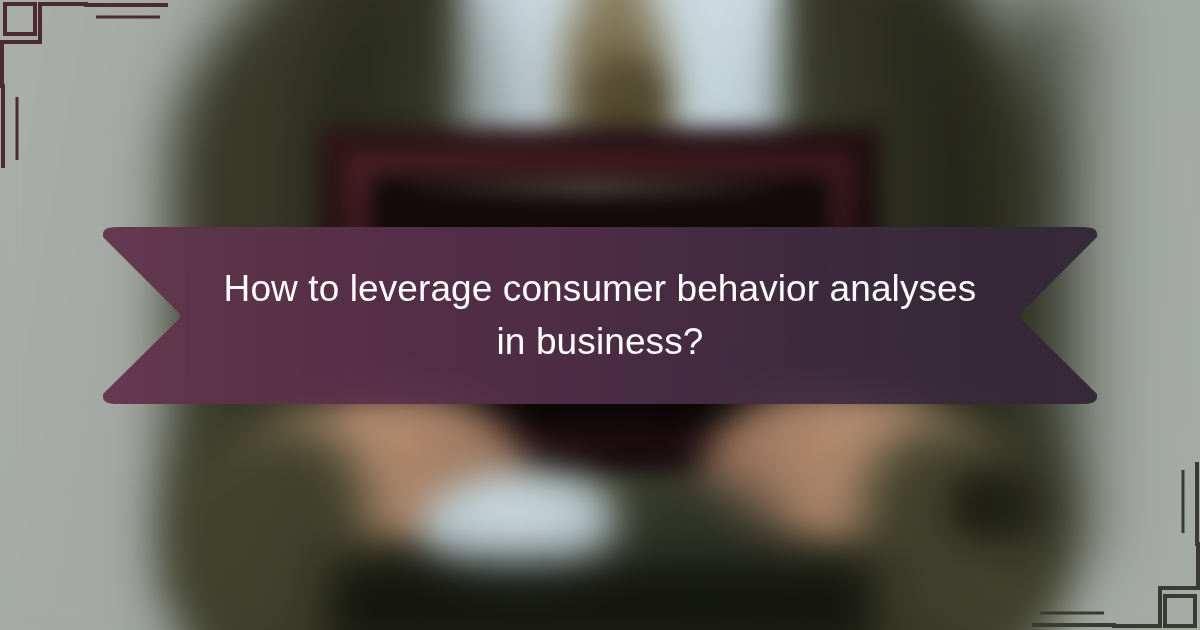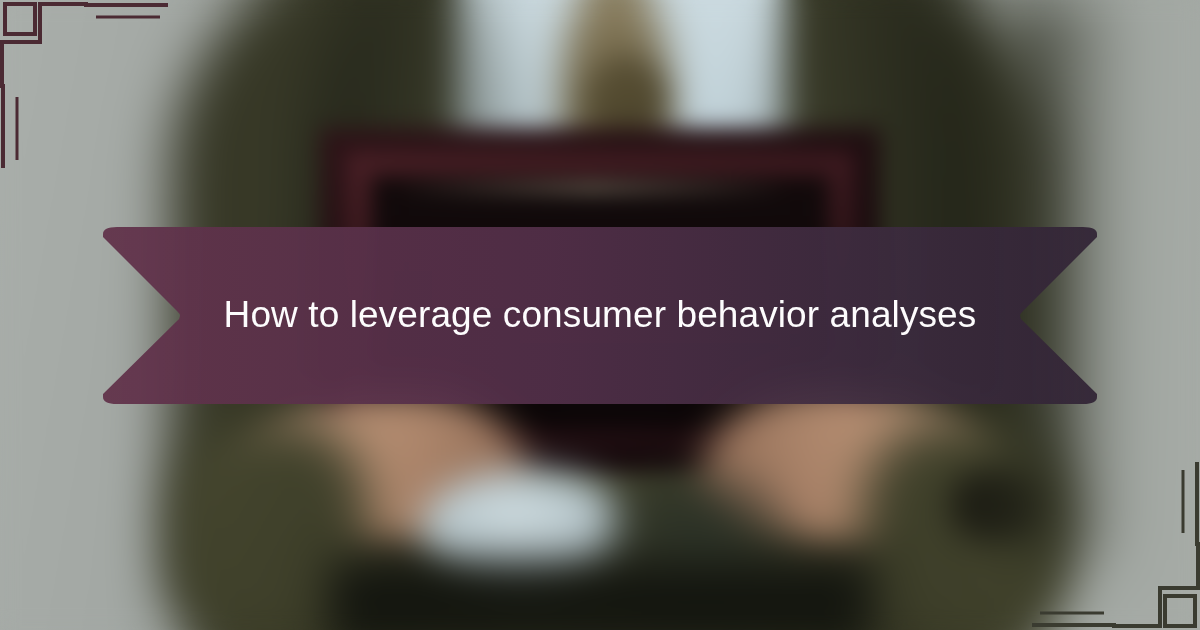--- a/index.html
+++ b/index.html
@@ -335,16 +335,17 @@
                L 0 167
                L 74 94
                Q 80 89 74 84
                L 0 10
                L 0 7
                Q 0 0 14 0 Z" fill="url(#ribgrad)"></path>
     </svg>
 
     <div class="ribbon-text">
       <span class="ln">How to leverage consumer behavior analyses</span>
+      <span class="ln">in business?</span>
     </div>
   </div>
 
 </div>
 
 </body></html>

